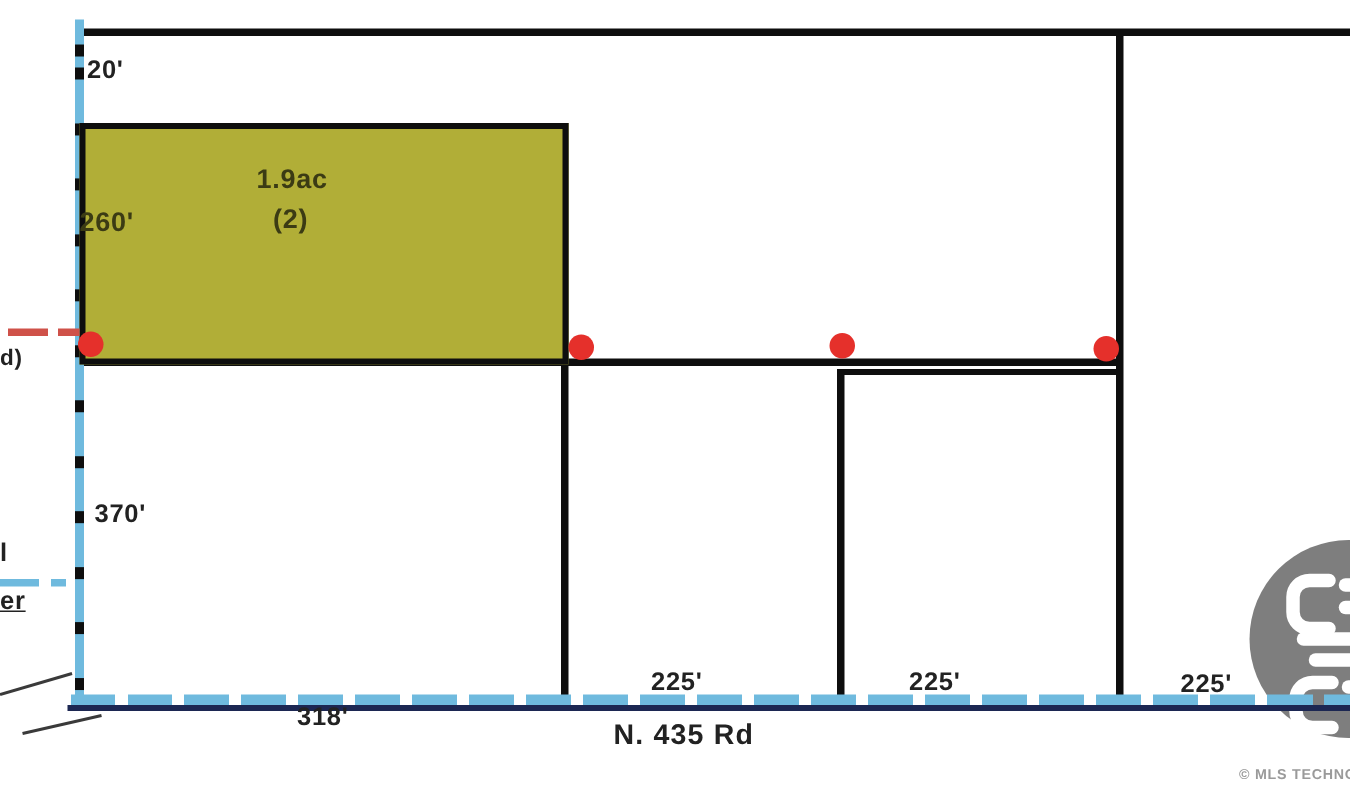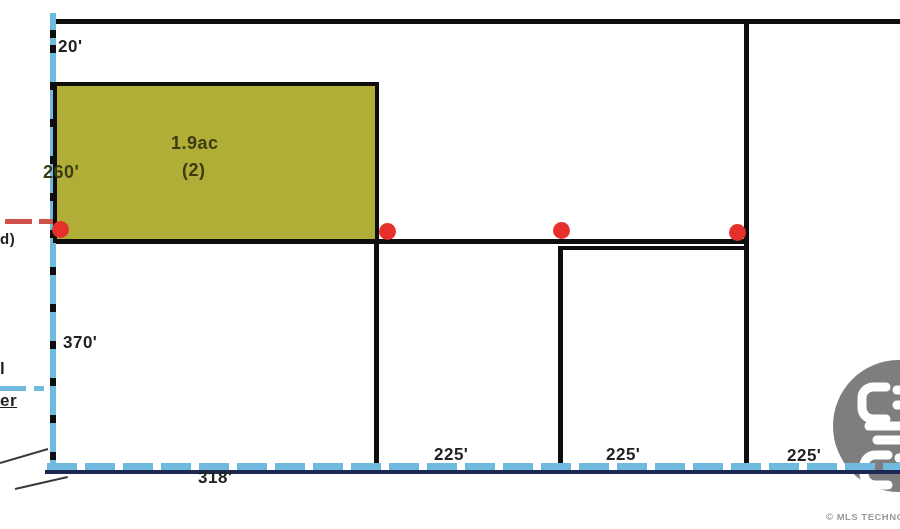--- a/index.html
+++ b/index.html
@@ -40,21 +40,21 @@
   
   .water-dash{position:absolute;left:0px;top:386px;width:44px;height:4.5px;
     background:repeating-linear-gradient(to right,
       var(--water-blue,#6db9e0) 0 26px, transparent 26px 34px);}
   .red-dot{position:absolute;width:17px;height:17px;border-radius:50%;
     background:var(--marker-red,#e5302b);}
   .leader{position:absolute;height:1.8px;background:#3a3a3a;transform-origin:left center;}
   
   .lbl{position:absolute;font-weight:bold;color:var(--label-dark,#222);
     font-size:17px;letter-spacing:0.5px;white-space:nowrap;}
-  .lbl.on-parcel{color:var(--parcel-label-dark,#3b3b14);font-size:18px;margin-top:24px;}
+  .lbl.on-parcel{color:var(--parcel-label-dark,#3b3b14);font-size:18px;}
   .lbl.road-name{font-size:19px;letter-spacing:0.8px;}
   .lbl.cut{left:0;}
   .copyright{position:absolute;left:826px;top:511px;font-size:9.5px;
     color:#9a9a9a;letter-spacing:0.5px;white-space:nowrap;font-weight:bold;}
   
   .watermark{position:absolute;left:833px;top:360px;width:132px;height:132px;
     border-radius:50%;background:var(--watermark-gray,#7e7e7e);}
 </style>
 </head>
 <body>
@@ -98,27 +98,28 @@
   <div class="red-dot" style="left:379px;top:223px;"></div>
   <div class="red-dot" style="left:553px;top:222px;"></div>
   <div class="red-dot" style="left:729px;top:224px;"></div>
 
   <div class="water-dash"></div>
 
   <div class="leader" style="left:0px;top:462px;width:50px;transform:rotate(-16.3deg);"></div>
   <div class="leader" style="left:15px;top:488px;width:54px;transform:rotate(-12.8deg);"></div>
 
   <div class="lbl" style="left:58px;top:37px;">20'</div>
-  <div class="lbl on-parcel" style="left:43px;top:138px;">260'</div>
+  <div class="lbl on-parcel" style="left:53px;top:138px;">260'</div>
   <div class="lbl" style="left:63px;top:333px;">370'</div>
   <div class="lbl" style="left:198px;top:468px;">318'</div>
   <div class="lbl" style="left:434px;top:445px;">225'</div>
   <div class="lbl" style="left:606px;top:445px;">225'</div>
   <div class="lbl" style="left:787px;top:446px;">225'</div>
 
+  <div class="lbl road-name" style="left:409px;top:480px;">N. 435 Rd</div>
 
   <div class="lbl cut" style="top:230px;font-size:15px;">d)</div>
   <div class="lbl cut" style="top:359px;">l</div>
   <div class="lbl cut" style="top:391px;text-decoration:underline;">er</div>
 
   <div class="copyright">© MLS TECHNO</div>
 
 </div>
 
 </body></html>

